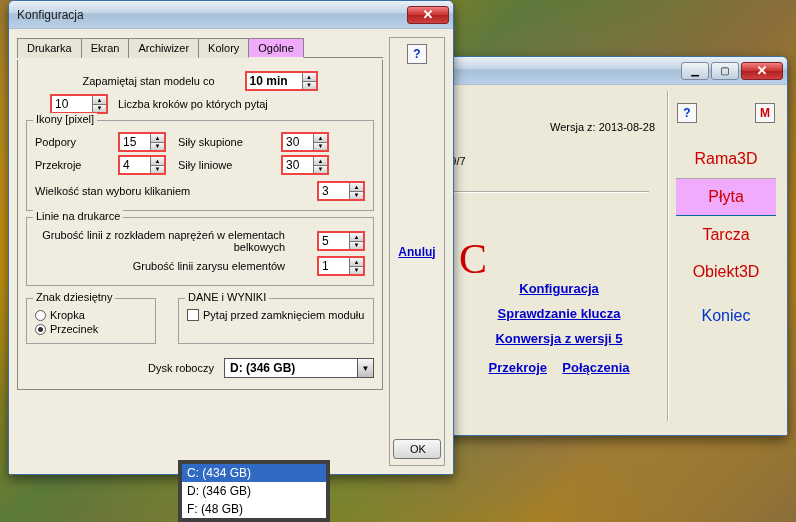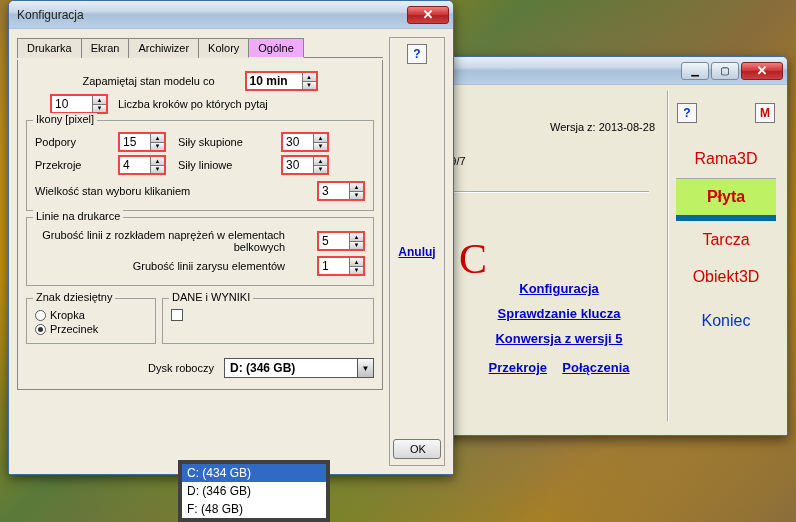--- a/index.html
+++ b/index.html
@@ -118,21 +118,21 @@
     width: 20px; height: 20px; border: 1px solid #777; background: #f8f8f8;
     display: flex; align-items: center; justify-content: center;
     color: #0033cc; font-weight: bold; font-size: 12px; cursor: pointer;
   }
   .side-btn {
     display: block; width: 100px; padding: 9px 0; text-align: center;
     font-size: 16px; cursor: pointer; margin: 1px auto;
   }
   .side-btn.red { color: #cc0000; }
   .side-btn.blue { color: #0033cc; }
-  .side-btn.active { background: #bef264; border-top: 1px solid #aaa; border-bottom: 6px solid #0369a1; font-weight: bold; }
+  .side-btn.active { background: #f0abfc; border-top: 1px solid #aaa; border-bottom: 1px solid #0369a1; }
 </style>
 </head>
 <body>
 <div class="bg-texture"></div>
 
 <div class="win" style="left:418px; top:56px; width:370px; height:380px;">
   <div class="titlebar">
     <span class="title"></span>
     <div class="win-btns">
       <div class="win-btn">▁</div>
@@ -277,36 +277,37 @@
             <div class="spinner">
                 <input style="width: 30px;" value="1">
                 <div class="arrows">
                   <span>▲</span>
                   <span>▼</span>
                 </div>
               </div>
           </div>
         </div>
 
-        <div style="display:flex; gap:6px;">
+        <div style="display:flex; gap:22px;">
           <div class="gbox" style="flex:0 0 130px;">
             <div class="legend">Znak dziesiętny</div>
             <div class="radio">
                 <span class="dot"></span>
                 <span class="lbl">Kropka</span>
               </div>
             <div class="radio checked">
                 <span class="dot"></span>
                 <span class="lbl">Przecinek</span>
               </div>
           </div>
           <div class="gbox" style="flex:1;">
             <div class="legend">DANE i WYNIKI</div>
             <div class="check">
                 <span class="box"></span>
+                <span class="lbl">Pytaj przed zamknięciem modułu</span>
               </div>
           </div>
         </div>
 
         <div class="row" style="margin-top:8px; position:relative;">
           <span class="lbl" style="flex:1; text-align:right; padding-right:6px;">Dysk roboczy</span>
           <div class="combo">
             <span class="val">D: (346 GB)</span>
             <span class="drop">▼</span>
           </div>

